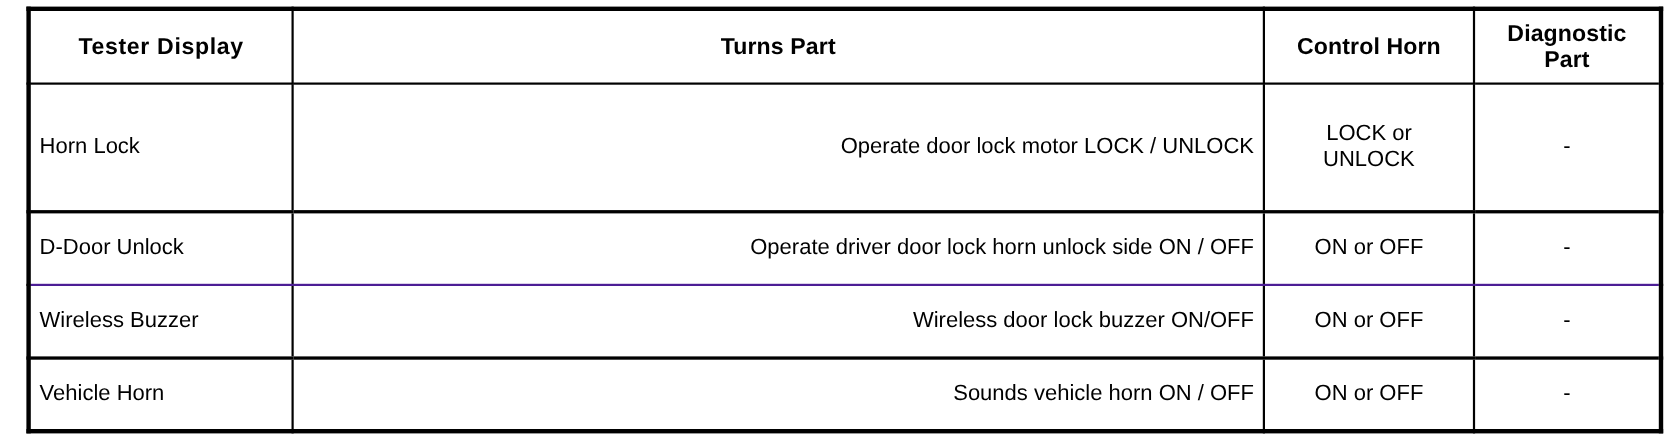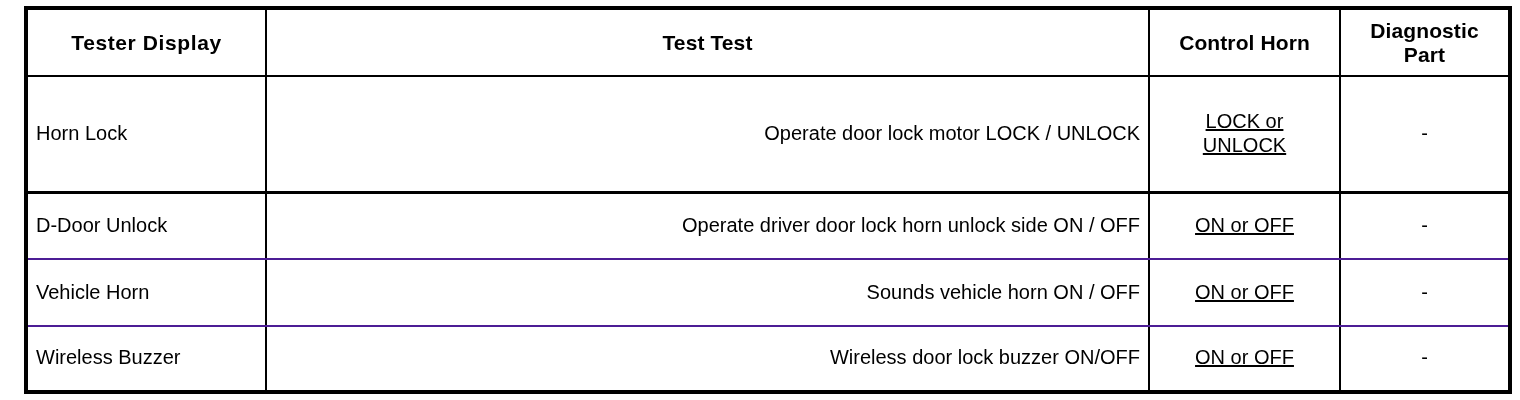--- a/index.html
+++ b/index.html
@@ -80,21 +80,20 @@
   }
   td.col-display {
     text-align: left;
     padding-left: 10px;
   }
   td.col-part {
     text-align: right;
   }
   td.col-range {
     text-align: center;
-    text-decoration: underline;
   }
   td.col-note {
     text-align: center;
   }
 
   
   tr.row-tall     td { height: 72px; }
   tr.row-normal   td { height: 41px; }
   tr.row-last     td { height: 68px; border-bottom: none; }
 
@@ -113,21 +112,21 @@
       <colgroup>
         <col class="c-display">
         <col class="c-part">
         <col class="c-range">
         <col class="c-note">
       </colgroup>
 
       <thead>
         <tr>
           <th class="h-display">Tester Display</th>
-          <th class="h-part">Test Test</th>
+          <th class="h-part">Turns Part</th>
           <th class="h-range">Control Horn</th>
           <th class="h-note">
             <span class="two-line">Diagnostic</span>
             <span class="two-line">Part</span>
           </th>
         </tr>
       </thead>
 
       <tbody>
 
@@ -141,30 +140,30 @@
           <td class="col-note">-</td>
         </tr>
 
         <tr class="row-normal sep-thin">
           <td class="col-display">D-Door Unlock</td>
           <td class="col-part">Operate driver door lock horn unlock side ON / OFF</td>
           <td class="col-range">ON or OFF</td>
           <td class="col-note">-</td>
         </tr>
 
-        <tr class="row-normal sep-thin">
-          <td class="col-display">Vehicle Horn</td>
-          <td class="col-part">Sounds vehicle horn ON / OFF</td>
+        <tr class="row-normal sep-thick">
+          <td class="col-display">Wireless Buzzer</td>
+          <td class="col-part">Wireless door lock buzzer ON/OFF</td>
           <td class="col-range">ON or OFF</td>
           <td class="col-note">-</td>
         </tr>
 
-        <tr class="row-normal sep-thick">
-          <td class="col-display">Wireless Buzzer</td>
-          <td class="col-part">Wireless door lock buzzer ON/OFF</td>
+        <tr class="row-normal sep-thin">
+          <td class="col-display">Vehicle Horn</td>
+          <td class="col-part">Sounds vehicle horn ON / OFF</td>
           <td class="col-range">ON or OFF</td>
           <td class="col-note">-</td>
         </tr>
 
 
 
       </tbody>
     </table>
   </div>
 

